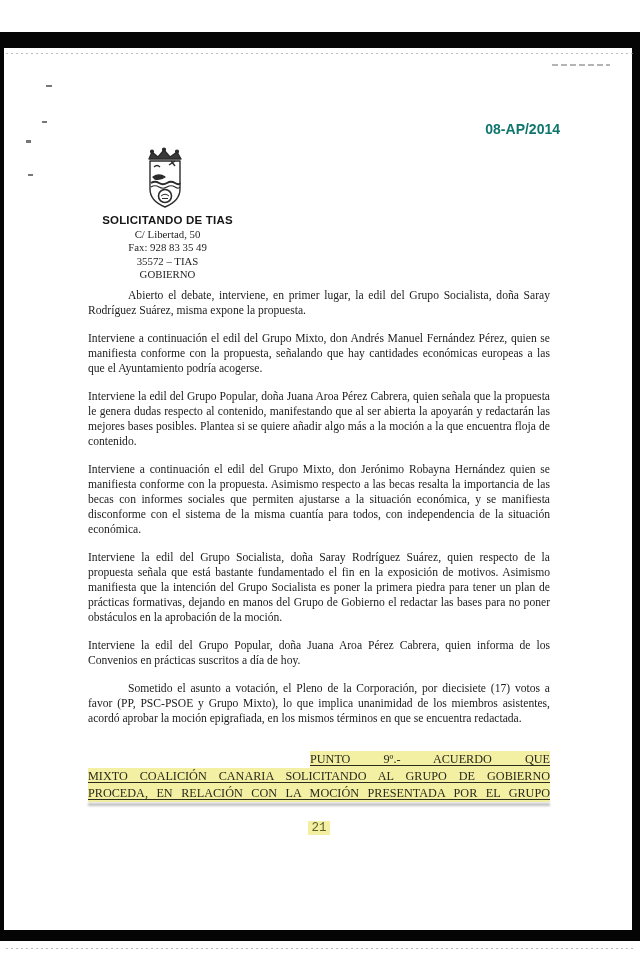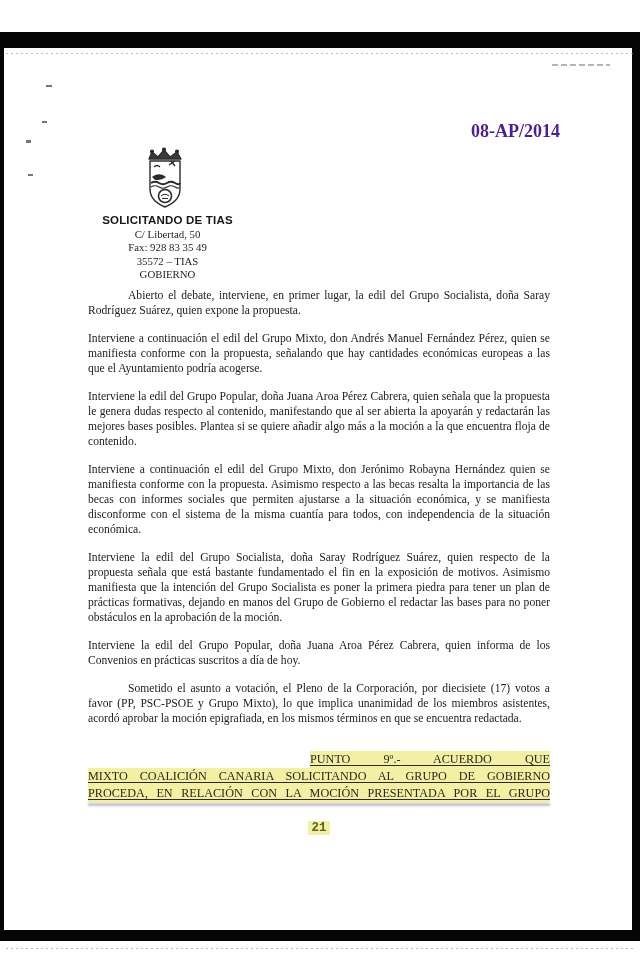--- a/index.html
+++ b/index.html
@@ -18,21 +18,21 @@
   .dash-noise{position:absolute;left:552px;top:64px;width:58px;height:2px;opacity:.55;
            background:repeating-linear-gradient(90deg,#777 0 6px,transparent 6px 9px);}
   .speck{position:absolute;background:#555;opacity:.8;}
   .sp1{left:46px;top:85px;width:6px;height:2px;}
   .sp2{left:42px;top:121px;width:5px;height:2px;}
   .sp3{left:26px;top:140px;width:5px;height:3px;}
   .sp4{left:28px;top:174px;width:5px;height:2px;}
 
   
   .date-stamp{position:absolute;top:121px;right:80px;
-      font-family:Liberation Serif, serif;font-weight:bold;font-size:18px;color:#4c1d95;}
+      font-family:Liberation Sans, sans-serif;font-weight:bold;font-size:14px;color:#0f766e;}
 
   
   .crest{position:absolute;left:137px;top:147px;width:58px;height:66px;}
   .lh-block{position:absolute;left:50px;top:214px;width:235px;text-align:center;}
   .lh-org{font-family:"Liberation Sans", sans-serif;font-weight:bold;font-size:11.5px;
           letter-spacing:.2px;color:#161616;margin-bottom:2px;}
   .lh-line{font-size:10.8px;line-height:13.4px;color:#1d1d1d;}
 
   
   .body-flow{position:absolute;left:88px;top:288px;width:462px;}
@@ -43,21 +43,21 @@
   
   .heading{margin-top:25px;font-weight:normal;font-size:12.2px;line-height:17px;color:#2a2a1d;
            text-decoration:underline;text-decoration-thickness:1.4px;text-underline-offset:2px;}
   .h-line{background:var(--hl,#f3efa3);text-align:justify;text-align-last:justify;}
   .h-line.first{margin-left:222px;}
   .h-smudge{height:3px;width:100%;background:#8d8d8d;filter:blur(1px);opacity:.55;margin-top:1px;}
 
   
   .pageno-wrap{margin-top:11px;text-align:center;}
   .pageno{display:inline-block;font-family:"Liberation Mono", monospace;font-size:12.5px;
-          color:#5d6028;background:var(--hl,#f3efa3);padding:0 3px;font-weight:bold;}
+          color:#5d6028;background:var(--hl,#f3efa3);padding:0 3px;}
 </style>
 </head>
 <body>
 
 <div id="page">
 
   <div class="band-top"></div>
   <div class="band-bottom"></div>
   <div class="strip-left"></div>
   <div class="strip-right"></div>
@@ -98,21 +98,21 @@
   <div class="lh-block">
     <div class="lh-org">SOLICITANDO DE TIAS</div>
     <div class="lh-line">C/ Libertad, 50</div>
     <div class="lh-line">Fax:  928 83 35 49</div>
     <div class="lh-line">35572 – TIAS</div>
     <div class="lh-line">GOBIERNO</div>
   </div>
 
   <div class="body-flow">
     <div id="paragraphs">
-        <p class="para indent">Abierto el debate, interviene, en primer lugar, la edil del Grupo Socialista, doña Saray Rodríguez Suárez, quien expone la propuesta.</p>
+        <p class="para indent">Abierto el debate, interviene, en primer lugar, la edil del Grupo Socialista, doña Saray Rodríguez Suárez, misma expone la propuesta.</p>
         <p class="para">Interviene a continuación el edil del Grupo Mixto, don Andrés Manuel Fernández Pérez, quien se manifiesta conforme con la propuesta, señalando que hay cantidades económicas europeas a las que el Ayuntamiento podría acogerse.</p>
         <p class="para">Interviene la edil del Grupo Popular, doña Juana Aroa Pérez Cabrera, quien señala que la propuesta le genera dudas respecto al contenido, manifestando que al ser abierta la apoyarán y redactarán las mejores bases posibles. Plantea si se quiere añadir algo más a la moción a la que encuentra floja de contenido.</p>
         <p class="para">Interviene a continuación el edil del Grupo Mixto, don Jerónimo Robayna Hernández quien se manifiesta conforme con la propuesta. Asimismo respecto a las becas resalta la importancia de las becas con informes sociales que permiten ajustarse a la situación económica, y se manifiesta disconforme con el sistema de la misma cuantía para todos, con independencia de la situación económica.</p>
         <p class="para">Interviene la edil del Grupo Socialista, doña Saray Rodríguez Suárez, quien respecto de la propuesta señala que está bastante fundamentado el fin en la exposición de motivos. Asimismo manifiesta que la intención del Grupo Socialista es poner la primera piedra para tener un plan de prácticas formativas, dejando en manos del Grupo de Gobierno el redactar las bases para no poner obstáculos en la aprobación de la moción.</p>
         <p class="para">Interviene la edil del Grupo Popular,  doña Juana Aroa Pérez Cabrera, quien informa de los Convenios en prácticas suscritos a día de hoy.</p>
         <p class="para indent">Sometido el asunto a votación, el Pleno de la Corporación, por diecisiete (17) votos a favor (PP, PSC-PSOE y Grupo Mixto), lo que implica unanimidad de los miembros asistentes, acordó aprobar la moción epigrafiada, en los mismos términos en que se encuentra redactada.</p>
       </div>
 
     <div class="heading">
       <div class="h-line first">PUNTO 9º.- ACUERDO QUE</div>

